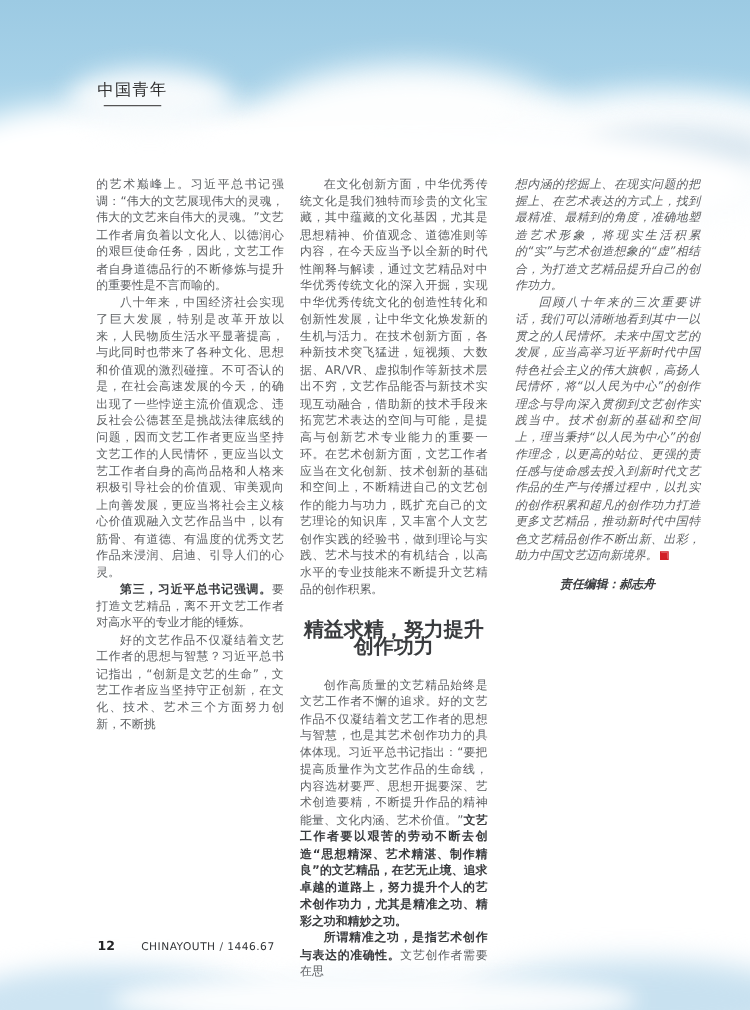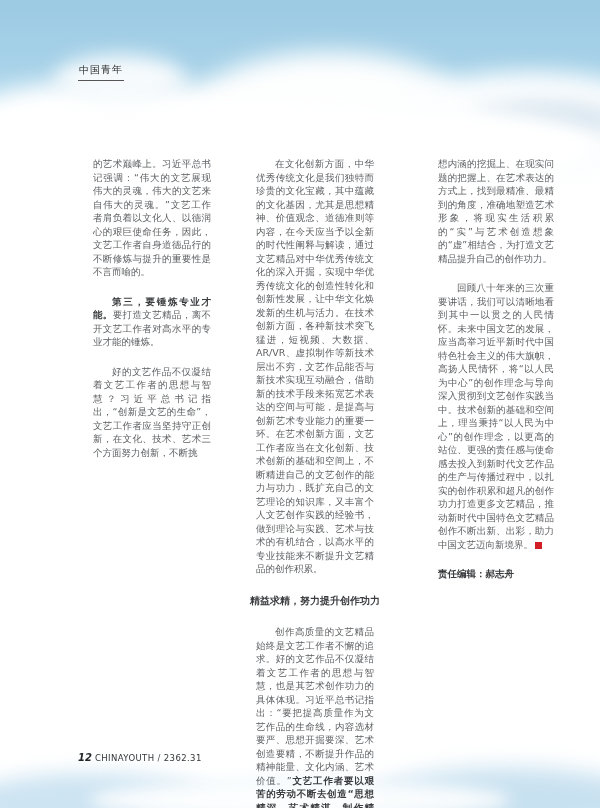--- a/index.html
+++ b/index.html
@@ -19,46 +19,46 @@
   .cl-shade2{left:470px;top:100px;width:150px;height:40px;background:#c5d9e7;filter:blur(10px);opacity:.6;}
 
   .bottom-clouds{position:absolute;left:0;bottom:0;width:600px;height:70px;}
   .bc-1{left:-40px;bottom:-30px;width:260px;height:65px;background:#cde4f2;filter:blur(10px);}
   .bc-2{left:140px;bottom:-35px;width:320px;height:60px;background:#dcedf7;filter:blur(10px);}
   .bc-3{left:370px;bottom:-25px;width:280px;height:65px;background:#c8e1f0;filter:blur(11px);}
   .bc-4{left:90px;bottom:-12px;width:420px;height:40px;background:#ffffff;filter:blur(8px);opacity:.9;}
 
   
   .logo{position:absolute;left:78px;top:63px;text-align:center;color:#2e2e2e;}
-  .logo-text{display:block;font-family:"DejaVu Serif",serif;font-size:10px;
+  .logo-text{display:block;font-family:"DejaVu Serif",serif;font-size:13px;
              letter-spacing:1px;transform:rotate(-1deg);}
   .logo-underline{width:46px;height:1px;background:#555;margin:3px auto 0 auto;}
 
   
   .col{position:absolute;top:141px;width:150px;font-size:9.5px;line-height:13.5px;
        color:#5b5e61;text-align:justify;text-justify:inter-ideograph;}
   .col-1{left:77px;}
   .col-2{left:240px;}
-  .col-3{left:422px;width:148px;}
-  .col p{margin:16px;text-indent:2em;}
+  .col-3{left:412px;width:148px;font-style:italic;}
+  .col p{margin:0;text-indent:2em;}
   .col p.no-indent{text-indent:0;}
   .b{font-weight:bold;color:#3a3c3f;}
   .section-heading{margin:18px 0 18px 0 !important;text-indent:0 !important;
-       text-align:center;font-weight:bold;font-size:10px;color:#3a3c3f;}
+       text-align:center;font-weight:bold;font-size:16px;color:#3a3c3f;}
   .end-mark{display:inline-block;width:7px;height:7px;margin-left:2px;
        background:linear-gradient(135deg,#d21f26 70%,#a8151b 100%);
        box-shadow:inset 0 0 0 1px #d21f26, inset -2px 2px 0 -1px #ffffff;
        vertical-align:-1px;}
-  .editor-line{margin-top:9px !important;text-indent:0 !important;text-align:left;
+  .editor-line{margin-top:9px !important;text-indent:0 !important;text-align:center;
        font-weight:bold;color:#3a3c3f;}
 
   
   .footer{position:absolute;left:78px;top:752px;color:#333538;font-size:8.5px;
           letter-spacing:.4px;}
-  .footer .page-num{font-weight:bold;font-size:10px;color:#232426;margin-right:3px;letter-spacing:0;font-style:italic;}
+  .footer .page-num{font-weight:bold;font-size:10px;color:#232426;margin-right:21px;letter-spacing:0;}
   .footer .mag-sep{margin:0 3px;color:#4a4c4f;}
 </style>
 </head>
 <body>
 
 <div class="page">
 
   <div class="sky">
     <div class="cloud cl-1"></div>
     <div class="cloud cl-2"></div>
@@ -76,34 +76,35 @@
     <div class="cloud bc-4"></div>
   </div>
 
   <div class="logo">
     <span class="logo-text">中国青年</span>
     <div class="logo-underline"></div>
   </div>
 
   <div class="col col-1">
     <p class="no-indent"><span>的艺术巅峰上。习近平总书记强调：“伟大的文艺展现伟大的灵魂，伟大的文艺来自伟大的灵魂。”文艺工作者肩负着以文化人、以德润心的艰巨使命任务，因此，文艺工作者自身道德品行的不断修炼与提升的重要性是不言而喻的。</span></p>
-    <p><span class="b">第三，要锤炼专业才能。</span><span>要打造文艺精品，离不开文艺工作者对高水平的专业才能的锤炼。</span></p>
+    <p><span>八十年来，中国经济社会实现了巨大发展，特别是改革开放以来，人民物质生活水平显著提高，与此同时也带来了各种文化、思想和价值观的激烈碰撞。不可否认的是，在社会高速发展的今天，的确出现了一些悖逆主流价值观念、违反社会公德甚至是挑战法律底线的问题，因而文艺工作者更应当坚持文艺工作的人民情怀，更应当以文艺工作者自身的高尚品格和人格来积极引导社会的价值观、审美观向上向善发展，更应当将社会主义核心价值观融入文艺作品当中，以有筋骨、有道德、有温度的优秀文艺作品来浸润、启迪、引导人们的心灵。</span></p>
+    <p><span class="b">第三，习近平总书记强调。</span><span>要打造文艺精品，离不开文艺工作者对高水平的专业才能的锤炼。</span></p>
     <p><span>好的文艺作品不仅凝结着文艺工作者的思想与智慧？习近平总书记指出，“创新是文艺的生命”，文艺工作者应当坚持守正创新，在文化、技术、艺术三个方面努力创新，不断挑</span></p>
   </div>
 
   <div class="col col-2">
     <p><span>在文化创新方面，中华优秀传统文化是我们独特而珍贵的文化宝藏，其中蕴藏的文化基因，尤其是思想精神、价值观念、道德准则等内容，在今天应当予以全新的时代性阐释与解读，通过文艺精品对中华优秀传统文化的深入开掘，实现中华优秀传统文化的创造性转化和创新性发展，让中华文化焕发新的生机与活力。在技术创新方面，各种新技术突飞猛进，短视频、大数据、AR/VR、虚拟制作等新技术层出不穷，文艺作品能否与新技术实现互动融合，借助新的技术手段来拓宽艺术表达的空间与可能，是提高与创新艺术专业能力的重要一环。在艺术创新方面，文艺工作者应当在文化创新、技术创新的基础和空间上，不断精进自己的文艺创作的能力与功力，既扩充自己的文艺理论的知识库，又丰富个人文艺创作实践的经验书，做到理论与实践、艺术与技术的有机结合，以高水平的专业技能来不断提升文艺精品的创作积累。</span></p>
     <p class="section-heading"><span>精益求精，努力提升创作功力</span></p>
     <p><span>创作高质量的文艺精品始终是文艺工作者不懈的追求。好的文艺作品不仅凝结着文艺工作者的思想与智慧，也是其艺术创作功力的具体体现。习近平总书记指出：“要把提高质量作为文艺作品的生命线，内容选材要严、思想开掘要深、艺术创造要精，不断提升作品的精神能量、文化内涵、艺术价值。”</span><span class="b">文艺工作者要以艰苦的劳动不断去创造“思想精深、艺术精湛、制作精良”的文艺精品，在艺无止境、追求卓越的道路上，努力提升个人的艺术创作功力，尤其是精准之功、精彩之功和精妙之功。</span></p>
     <p><span class="b">所谓精准之功，是指艺术创作与表达的准确性。</span><span>文艺创作者需要在思</span></p>
   </div>
 
   <div class="col col-3">
     <p class="no-indent"><span>想内涵的挖掘上、在现实问题的把握上、在艺术表达的方式上，找到最精准、最精到的角度，准确地塑造艺术形象，将现实生活积累的“实”与艺术创造想象的“虚”相结合，为打造文艺精品提升自己的创作功力。</span></p>
     <p><span>回顾八十年来的三次重要讲话，我们可以清晰地看到其中一以贯之的人民情怀。未来中国文艺的发展，应当高举习近平新时代中国特色社会主义的伟大旗帜，高扬人民情怀，将“以人民为中心”的创作理念与导向深入贯彻到文艺创作实践当中。技术创新的基础和空间上，理当秉持“以人民为中心”的创作理念，以更高的站位、更强的责任感与使命感去投入到新时代文艺作品的生产与传播过程中，以扎实的创作积累和超凡的创作功力打造更多文艺精品，推动新时代中国特色文艺精品创作不断出新、出彩，助力中国文艺迈向新境界。</span><span class="end-mark"></span></p>
     <p class="editor-line"><span>责任编辑：郝志舟</span></p>
   </div>
 
   <div class="footer">
-    <span class="page-num">12</span><span class="mag-name">CHINAYOUTH</span><span class="mag-sep">/</span><span class="mag-issue">2362.31</span>
+    <span class="page-num">12</span><span class="mag-name">CHINAYOUTH</span><span class="mag-sep">/</span><span class="mag-issue">1446.67</span>
   </div>
 
 </div>
 
 </body></html>

